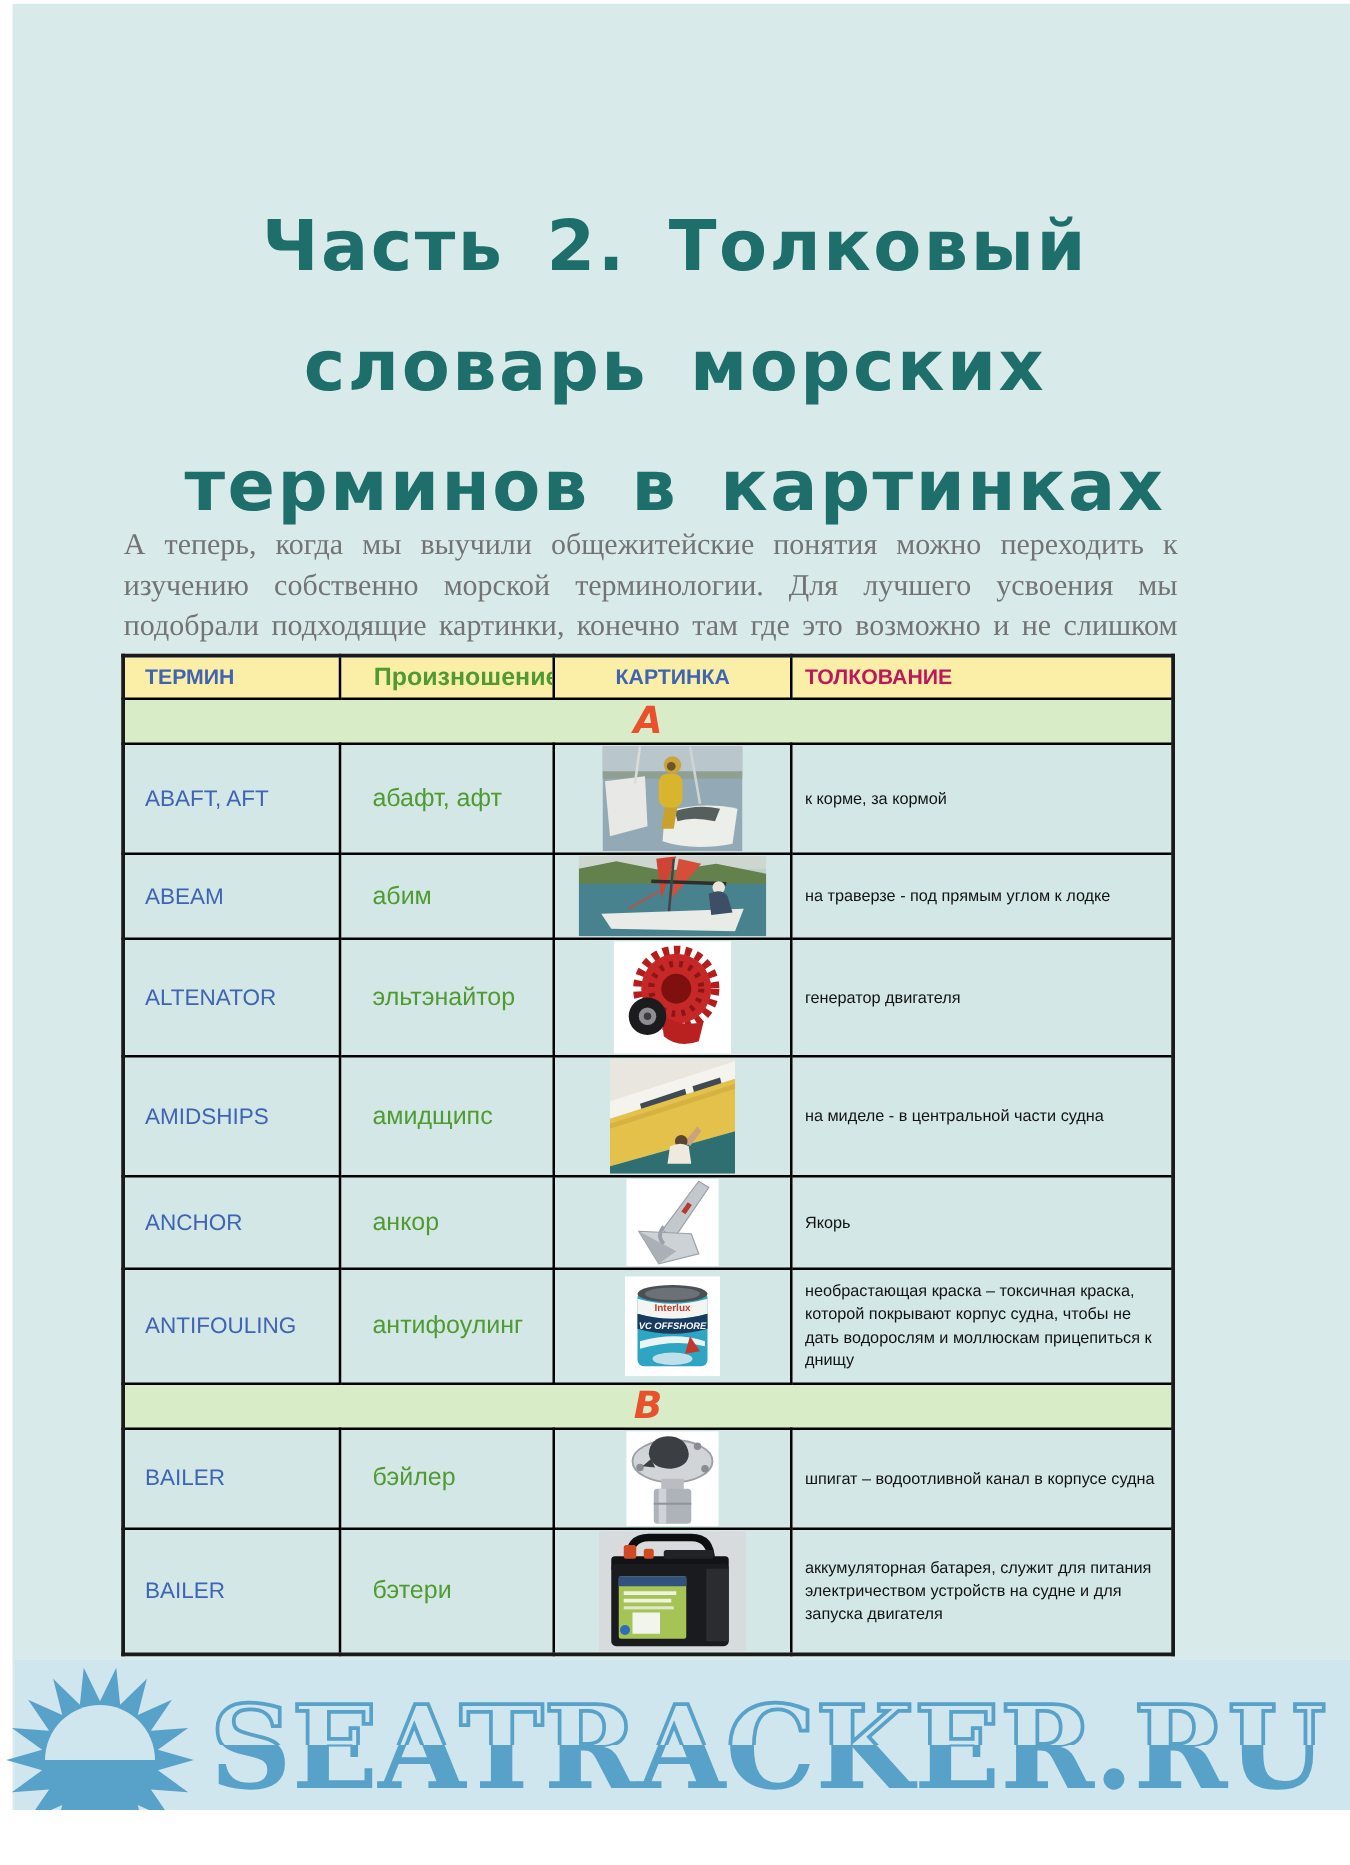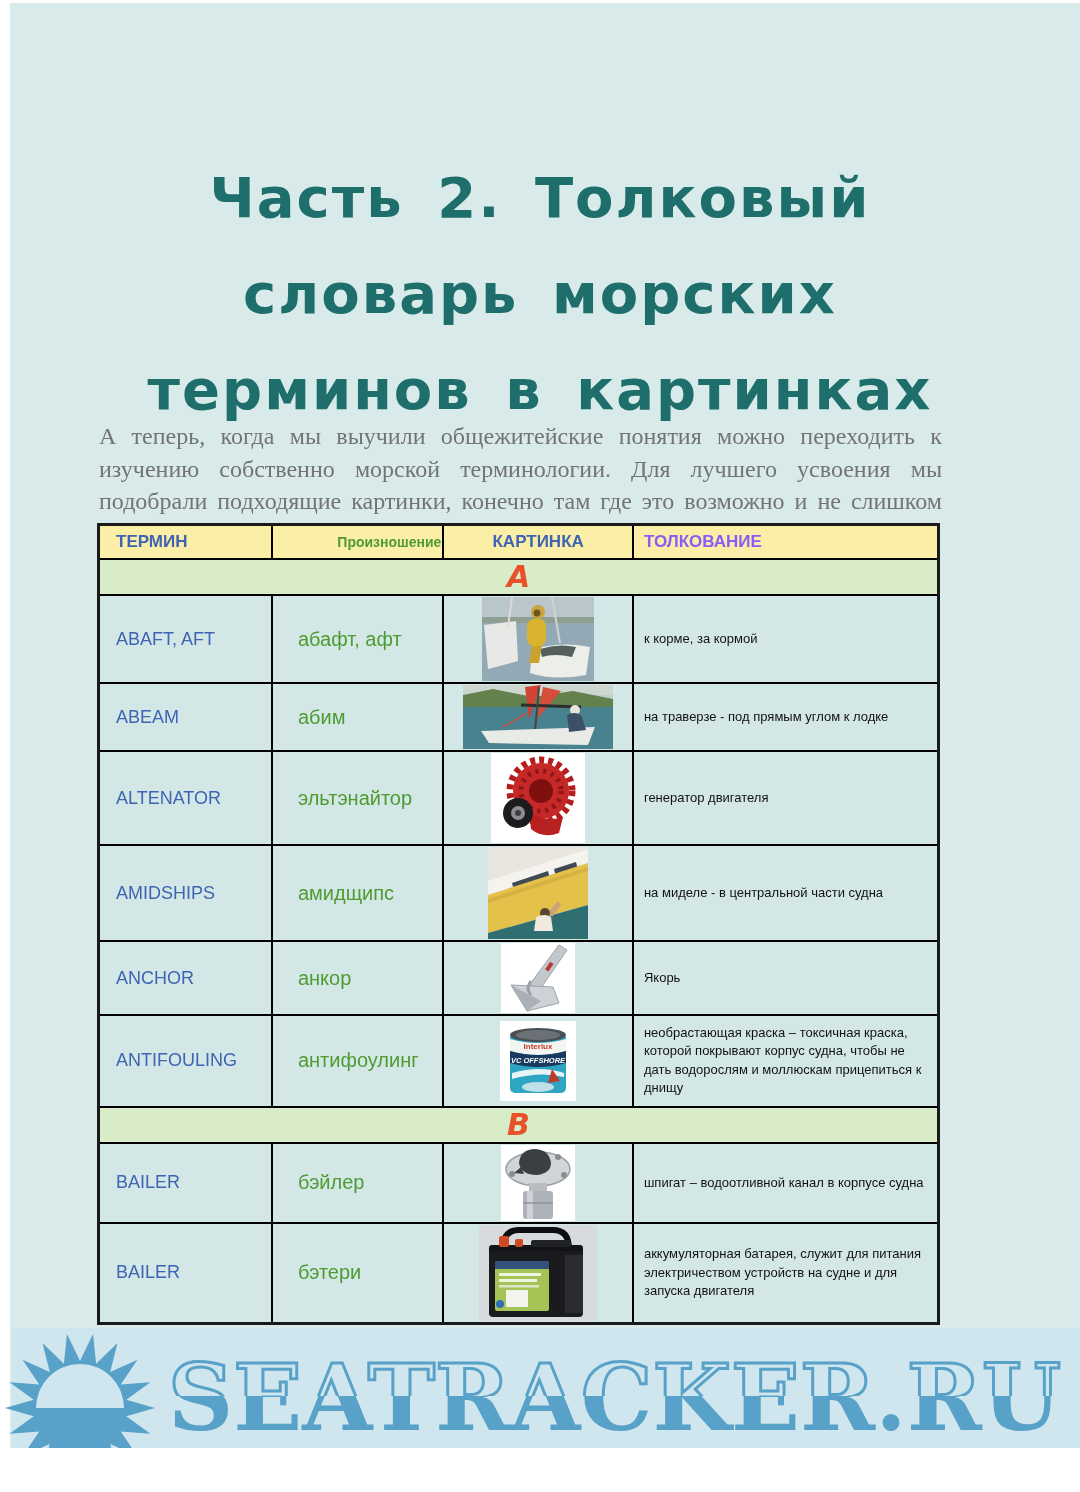--- a/index.html
+++ b/index.html
@@ -15,23 +15,23 @@
   .intro{position:absolute;left:99px;top:420px;width:843px;margin:0;
          font-family:"Liberation Serif",serif;font-size:24px;line-height:1.36;
          text-align:justify;color:#737373;}
 
   table.glossary{position:absolute;left:97px;top:523px;width:843px;
                  border-collapse:collapse;table-layout:fixed;background:#d3e8e6;
                  border:3px solid #1a1a1a;}
   table.glossary th,table.glossary td{border:2px solid #000000;overflow:hidden;}
   thead th{background:#fbeea6;height:30px;font-weight:bold;font-size:17px;}
   .th-term{text-align:left;padding-left:16px;color:#3f64b4;}
-  .th-pron{text-align:right;padding-left:26px;color:#4f9b31;font-size:14px;}
+  .th-pron{text-align:right;padding-left:26px;color:#4f9b31;font-size:20px;}
   .th-pic{text-align:center;color:#3f64b4;margin-top:26px;}
-  .th-def{text-align:left;padding-left:10px;color:#8b5cf6;}
+  .th-def{text-align:left;padding-left:10px;color:#be185d;}
 
   td.section-cell{background:#d9ecc8;height:34px;text-align:center;color:#e8512b;
                   font-family:"DejaVu Sans",sans-serif;font-style:italic;font-weight:bold;
                   font-size:30px;line-height:32px;padding:0;}
   td.term-cell{font-size:18px;color:#3f64b4;padding-left:16px;vertical-align:middle;}
   td.pron-cell{font-size:20px;color:#4f9b31;padding-left:25px;vertical-align:middle;}
   td.pic-cell{text-align:center;vertical-align:middle;padding:1px 0;}
   td.pic-cell svg{display:block;margin:0 auto;}
   td.def-cell{font-size:13px;color:#121212;padding:8px 10px;line-height:1.42;vertical-align:middle;}
 

